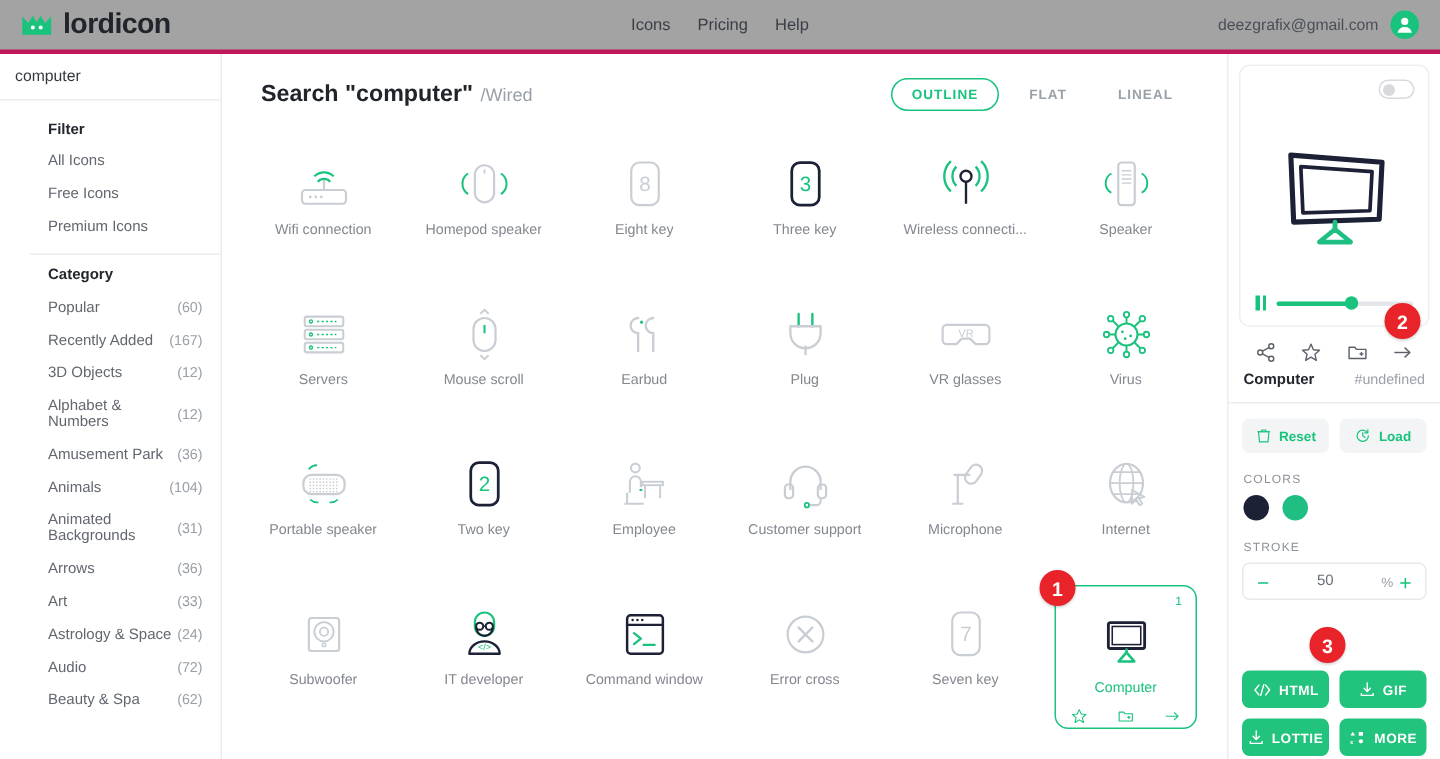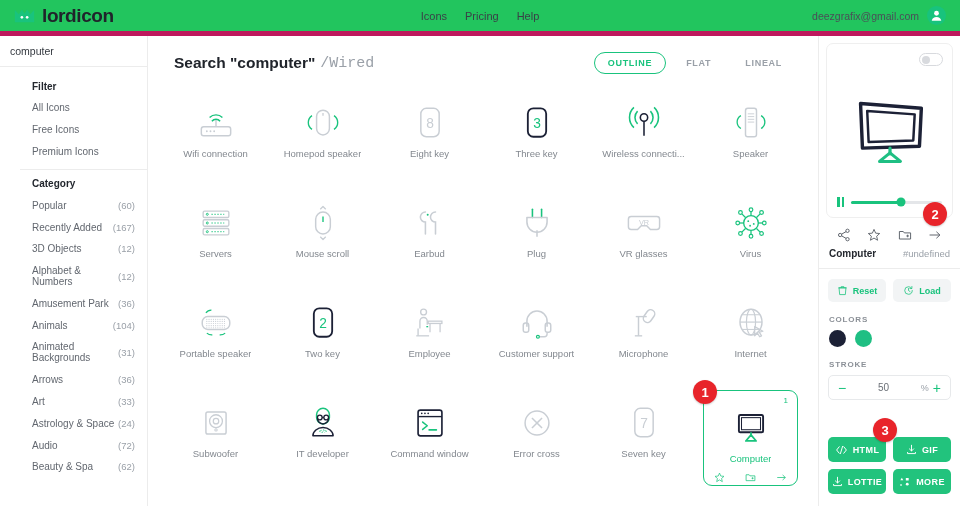--- a/index.html
+++ b/index.html
@@ -9,22 +9,22 @@
     background: #ffffff;
     color: #2b2f36;
     overflow: hidden;
   }
   .app { width: 960px; height: 506px; display: flex; flex-direction: column; }
 
   
   .topbar {
     height: 36px; flex: 0 0 36px;
     display: flex; align-items: center;
-    border-bottom: 5px solid #be185d;
-    background: #22c55e;
+    border-bottom: 3px solid #be185d;
+    background: #a3a3a3;
     position: relative;
   }
   .logo-wrap { display: flex; align-items: center; gap: 7px; padding-left: 14px; width: 300px; }
   .crown { width: 21px; height: 16px; display: block; }
   .logo-text { font-size: 19px; font-weight: 700; letter-spacing: -0.4px; color: #20242b; }
   .topnav { position: absolute; left: 50%; transform: translateX(-50%); display: flex; gap: 18px; }
   .topnav a { font-size: 11px; color: #3a3f47; text-decoration: none; }
   .account { margin-left: auto; display: flex; align-items: center; gap: 8px; padding-right: 14px; }
   .account-mail { font-size: 10.5px; color: #4a4f57; }
   .avatar {
@@ -64,21 +64,21 @@
   .side-count { color: #9aa0a8; font-size: 9.5px; }
   .side-sep { height: 1px; background: #ececec; margin: 7px 0 2px; }
 
   
   .main { flex: 1; min-width: 0; display: flex; flex-direction: column; background: #fff; }
   .main-head {
     padding: 16px 22px 10px 26px;
     display: flex; align-items: center;
   }
   .search-title { font-size: 15.5px; font-weight: 700; color: #20242b; }
-  .search-sub { font-size: 15px; color: #9aa0a8; margin-left: 5px; font-family: Liberation Mono, monospace; }
+  .search-sub { font-size: 12px; color: #9aa0a8; margin-left: 5px; }
   .styles { margin-left: auto; display: flex; gap: 6px; }
   .style-pill {
     font-size: 9px; letter-spacing: 0.7px; font-weight: 600;
     padding: 5px 13px; border-radius: 13px; color: #9aa0a8;
     border: 1px solid transparent; cursor: pointer;
   }
   .style-pill.active { color: #19c37d; border-color: #19c37d; }
 
   .grid {
     flex: 1; display: grid;
@@ -154,33 +154,33 @@
   .name-row .tag { font-size: 9.5px; color: #9aa0a8; }
 
   .divider { height: 1px; background: #ececec; }
 
   .btn-row { display: flex; gap: 7px; padding: 10px 9px 0; }
   .ctl-btn {
     flex: 1; height: 23px; border-radius: 5px; background: #f2f4f5;
     display: flex; align-items: center; justify-content: center; gap: 5px;
     font-size: 9px; font-weight: 700; color: #19c37d; cursor: pointer;
   }
-  .sec-label { font-size: 8px; font-weight: 700; letter-spacing: 0.8px;
+  .sec-label { font-size: 8px; font-weight: 400; letter-spacing: 0.8px;
                color: #8b9097; padding: 13px 10px 6px; }
   .swatches { display: flex; gap: 9px; padding: 0 10px; }
   .sw { width: 17px; height: 17px; border-radius: 50%; cursor: pointer; }
   .stepper {
     margin: 0 9px; height: 25px; border: 1px solid #e7e9eb; border-radius: 5px;
     display: flex; align-items: center; padding: 0 9px; gap: 4px;
   }
   .stepper .sgn { font-size: 14px; color: #19c37d; cursor: pointer; line-height: 1; }
   .stepper .val { flex: 1; text-align: center; font-size: 10px; color: #6a6f76; }
   .stepper .unit { font-size: 9px; color: #9aa0a8; }
 
-  .export { margin-top: auto; padding: 0 9px 12px; }
+  .export { margin-top: auto; padding: 0 9px 2px; }
   .export-grid { display: grid; grid-template-columns: 1fr 1fr; gap: 7px; }
   .ex-btn {
     height: 25px; border-radius: 5px; background: #22c37d; color: #fff;
     display: flex; align-items: center; justify-content: center; gap: 5px;
     font-size: 9px; font-weight: 700; letter-spacing: 0.4px; cursor: pointer;
   }
   svg { display: block; }
 </style>
 </head>
 <body>

